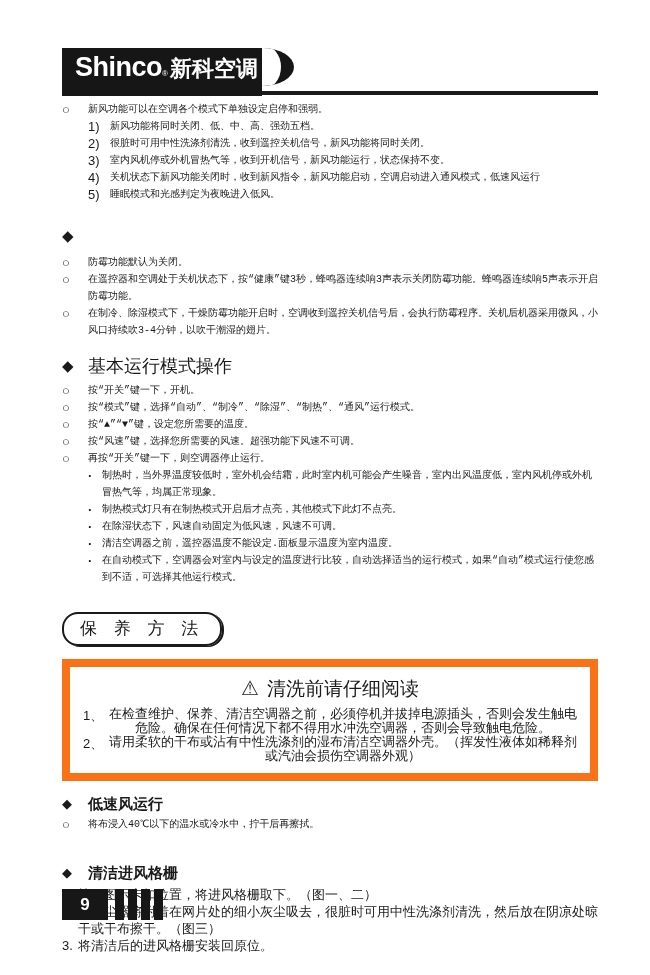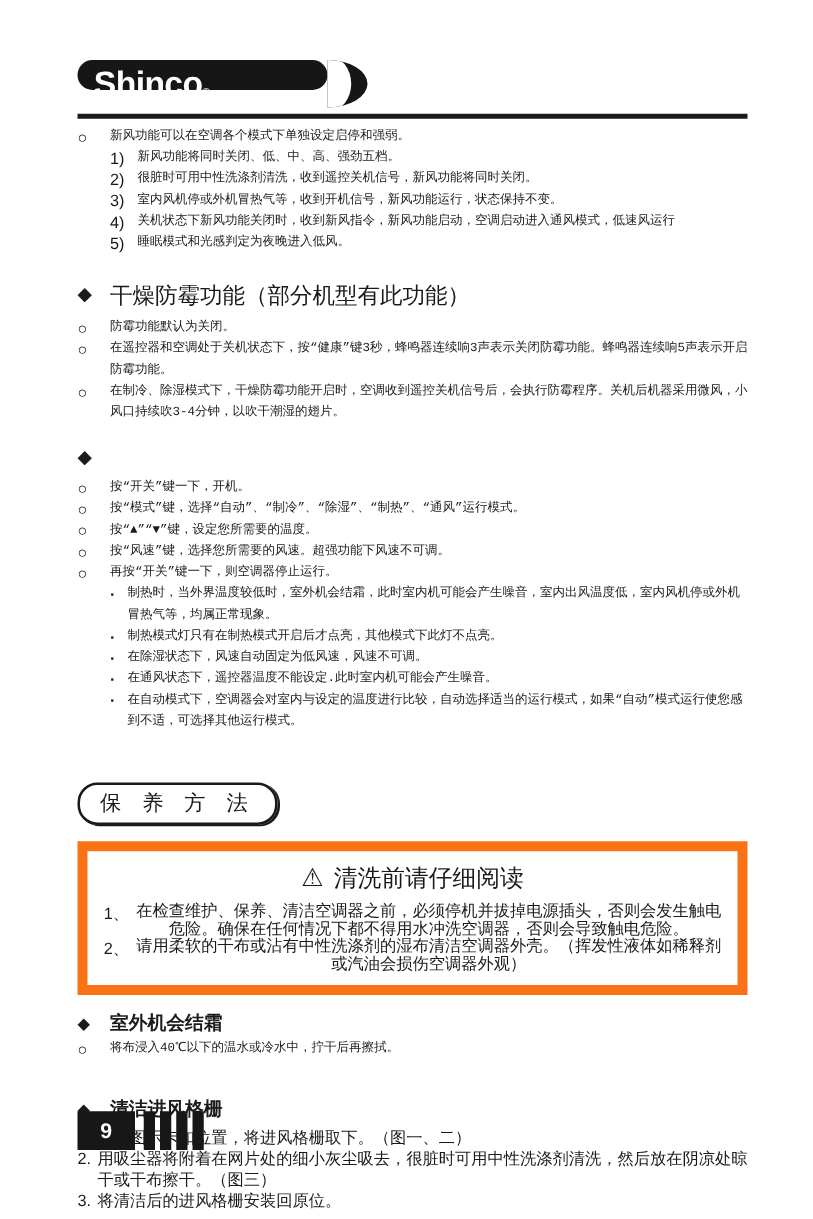--- a/index.html
+++ b/index.html
@@ -14,25 +14,24 @@
   .page {
     width:650px; height:975px;
     padding:48px 52px 0 62px;
     position:relative;
   }
 
   
   .header { display:flex; align-items:center; }
   .logo { display:flex; height:38px; }
   .logo-black {
-    background:#161616; height:24px;
+    background:#161616; height:48px;
     display:flex; align-items:baseline;
     padding:0 2px 0 13px;
     width:200px;
-    border-radius:19px;
   }
   .brand-en {
     color:#fff; font-weight:bold; font-size:27px; line-height:38px;
     letter-spacing:-0.5px;
   }
   .brand-reg { color:#fff; font-size:8px; vertical-align:super; line-height:38px; }
   .brand-cn {
     color:#fff; font-weight:bold; font-size:22px; line-height:38px;
     margin-left:2px; white-space:nowrap;
   }
@@ -76,21 +75,21 @@
   
   .sec-fresh { margin-top:6px; }
   .sec-mildew { margin-top:21px; }
   .sec-mildew .section-heading { margin-bottom:6px; }
   .sec-basic { margin-top:15px; }
   .sec-basic .section-heading { margin-bottom:4px; }
 
   
   .pill {
     display:inline-block;
-    margin-top:40px;
+    margin-top:26px;
     border:2px solid #1a1a1a;
     border-radius:16px;
     box-shadow:2px 1px 0 #1a1a1a;
     padding:3px 16px 4px 16px;
     font-size:17px; letter-spacing:6px;
   }
   .warning-box {
     margin-top:13px;
     border:8px solid #f97316;
     padding:6px 13px 10px 13px;
@@ -131,20 +130,21 @@
 </head>
 <body>
 
 <div class="page">
 
   <div class="header">
     <div class="logo">
       <div class="logo-black">
         <span class="brand-en">Shinco</span>
           <span class="brand-reg">®</span>
+          <span class="brand-cn">新科空调</span>
       </div>
       <div class="logo-tip"></div>
     </div>
   </div>
   <div class="header-rule"></div>
 
   <div class="sec-fresh body-text">
     <div class="o-item">
       <span class="o-marker">○</span>
       <span class="o-text">新风功能可以在空调各个模式下单独设定启停和强弱。</span>
@@ -167,39 +167,39 @@
     </div>
     <div class="num-item">
       <span class="num-marker">5)</span>
       <span class="o-text">睡眠模式和光感判定为夜晚进入低风。</span>
     </div>
   </div>
 
   <div class="sec-mildew body-text">
     <div class="section-heading">
       <span class="diamond">◆</span>
-      <span>干燥防霉功能（部分机型有此功能）</span>
     </div>
     <div class="o-item">
       <span class="o-marker">○</span>
       <span class="o-text">防霉功能默认为关闭。</span>
     </div>
     <div class="o-item">
       <span class="o-marker">○</span>
       <span class="o-text">在遥控器和空调处于关机状态下，按“健康”键3秒，蜂鸣器连续响3声表示关闭防霉功能。蜂鸣器连续响5声表示开启防霉功能。</span>
     </div>
     <div class="o-item">
       <span class="o-marker">○</span>
       <span class="o-text">在制冷、除湿模式下，干燥防霉功能开启时，空调收到遥控关机信号后，会执行防霉程序。关机后机器采用微风，小风口持续吹3-4分钟，以吹干潮湿的翅片。</span>
     </div>
   </div>
 
   <div class="sec-basic body-text">
     <div class="section-heading">
       <span class="diamond">◆</span>
+      <span>基本运行模式操作</span>
     </div>
     <div class="o-item">
       <span class="o-marker">○</span>
       <span class="o-text">按“开关”键一下，开机。</span>
     </div>
     <div class="o-item">
       <span class="o-marker">○</span>
       <span class="o-text">按“模式”键，选择“自动”、“制冷”、“除湿”、“制热”、“通风”运行模式。</span>
     </div>
     <div class="o-item">
@@ -221,21 +221,21 @@
     <div class="note-item">
       <span class="note-marker">·</span>
       <span class="o-text">制热模式灯只有在制热模式开启后才点亮，其他模式下此灯不点亮。</span>
     </div>
     <div class="note-item">
       <span class="note-marker">·</span>
       <span class="o-text">在除湿状态下，风速自动固定为低风速，风速不可调。</span>
     </div>
     <div class="note-item">
       <span class="note-marker">·</span>
-      <span class="o-text">在通风状态下，遥控器温度不能设定.此时室内机可能会产生噪音。</span>
+      <span class="o-text">清洁空调器之前，遥控器温度不能设定.面板显示温度为室内温度。</span>
     </div>
     <div class="note-item">
       <span class="note-marker">·</span>
       <span class="o-text">在自动模式下，空调器会对室内与设定的温度进行比较，自动选择适当的运行模式，如果“自动”模式运行使您感到不适，可选择其他运行模式。</span>
     </div>
   </div>
 
   <div>
     <span class="pill">保 养 方 法</span>
   </div>
@@ -250,21 +250,21 @@
     </div>
     <div class="warn-item">
       <span class="warn-num">2、</span>
       <span class="warn-text">请用柔软的干布或沾有中性洗涤剂的湿布清洁空调器外壳。（挥发性液体如稀释剂或汽油会损伤空调器外观）</span>
     </div>
   </div>
 
   <div class="sec-remote body-text">
     <div class="sub-heading">
       <span class="diamond">◆</span>
-      <span>室外机会结霜</span>
+      <span>低速风运行</span>
     </div>
     <div class="o-item">
       <span class="o-marker">○</span>
       <span class="o-text">将布浸入40℃以下的温水或冷水中，拧干后再擦拭。</span>
     </div>
   </div>
 
   <div class="sec-grille body-text">
     <div class="sub-heading">
       <span class="diamond">◆</span>

